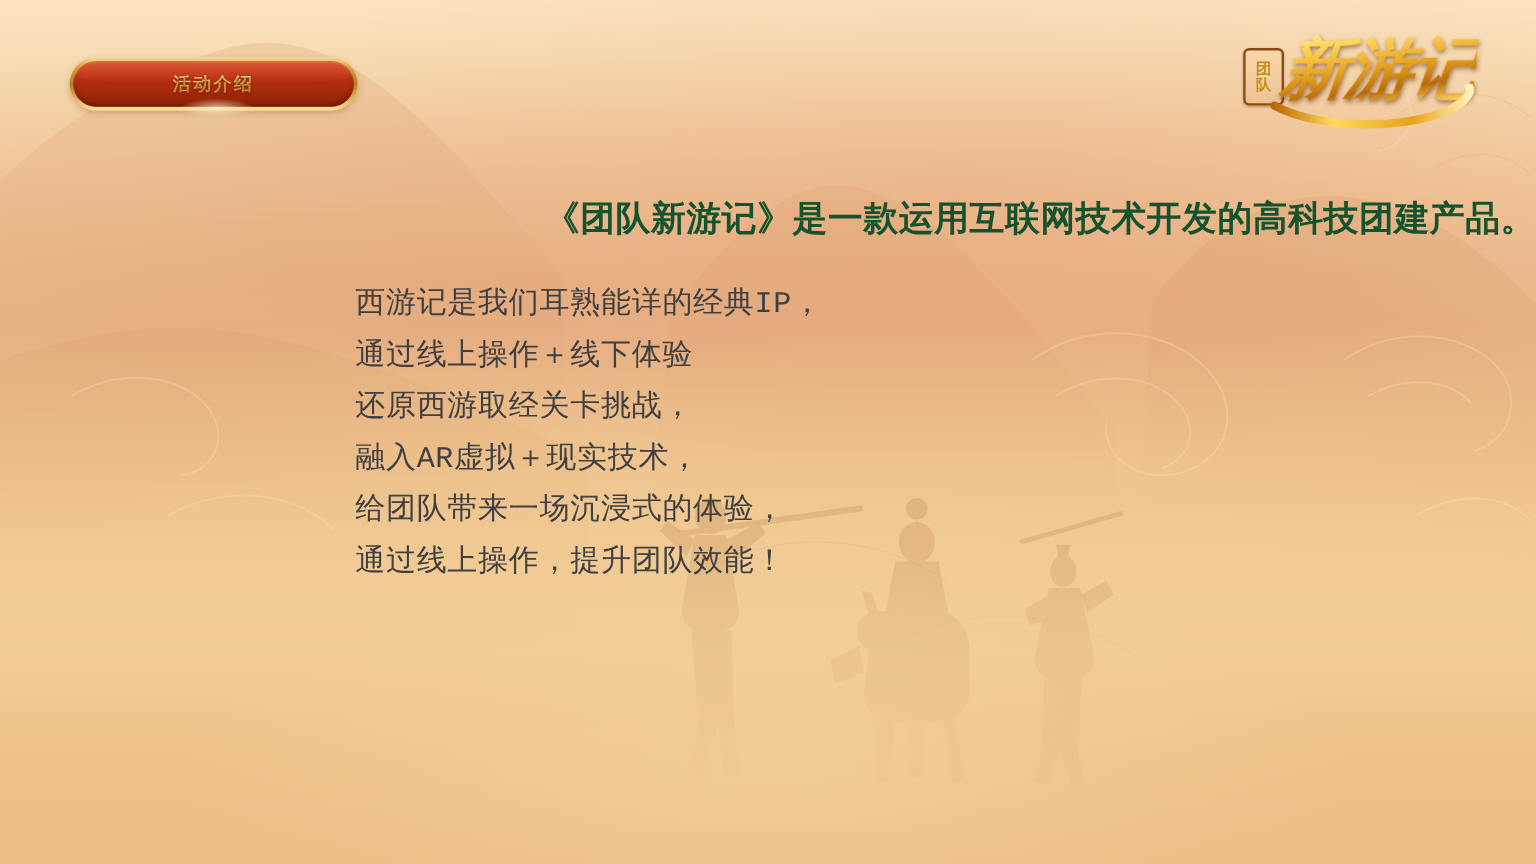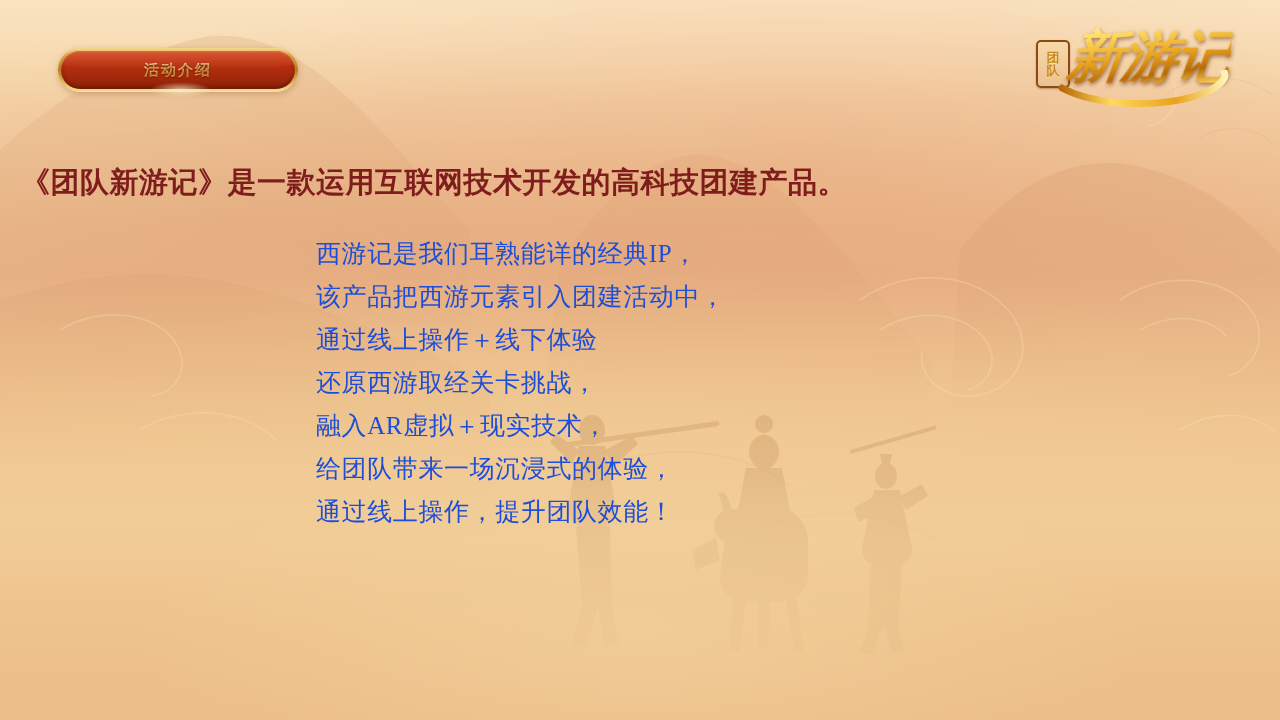--- a/index.html
+++ b/index.html
@@ -205,43 +205,42 @@
     height: 40px;
     pointer-events: none;
   }
 
   
   .heading {
     position: absolute;
     left: 0;
     right: 0;
     top: 163px;
-    text-align: left;
+    text-align: right;
     font-size: 29px;
     font-weight: bold;
-    color: #7f1d1d;
+    color: #14532d;
     letter-spacing: 0.5px;
     font-family: "Liberation Sans", "DejaVu Sans", sans-serif;
     padding-left: 21px;
   }
 
   .body-block {
     position: absolute;
     left: 296px;
     top: 232px;
     width: 700px;
   }
   .body-line {
     font-size: 25px;
     line-height: 43px;
-    color: #1d4ed8;
+    color: #404040;
     letter-spacing: 0.6px;
     white-space: nowrap;
-    font-family: Liberation Serif, serif;
-    margin-left: 20px;
+    font-family: Liberation Mono, monospace;
   }
 </style>
 </head>
 <body>
 
 <div id="stage">
 
   <div class="bg-base"></div>
   <div class="bg-warm-rose"></div>
   <div class="bg-topglow"></div>
@@ -348,21 +347,20 @@
         </linearGradient>
       </defs>
       <path d="M6,18 C40,36 100,38 140,26 C162,19 172,8 168,2" fill="none" stroke="url(#swg)" stroke-width="7" stroke-linecap="round"></path>
     </svg>
   </div>
 
   <div class="heading">《团队新游记》是一款运用互联网技术开发的高科技团建产品。</div>
 
   <div class="body-block">
     <div class="body-line">西游记是我们耳熟能详的经典IP，</div>
-    <div class="body-line">该产品把西游元素引入团建活动中，</div>
     <div class="body-line">通过线上操作＋线下体验</div>
     <div class="body-line">还原西游取经关卡挑战，</div>
     <div class="body-line">融入AR虚拟＋现实技术，</div>
     <div class="body-line">给团队带来一场沉浸式的体验，</div>
     <div class="body-line">通过线上操作，提升团队效能！</div>
   </div>
 
 </div>
 
 </body></html>

